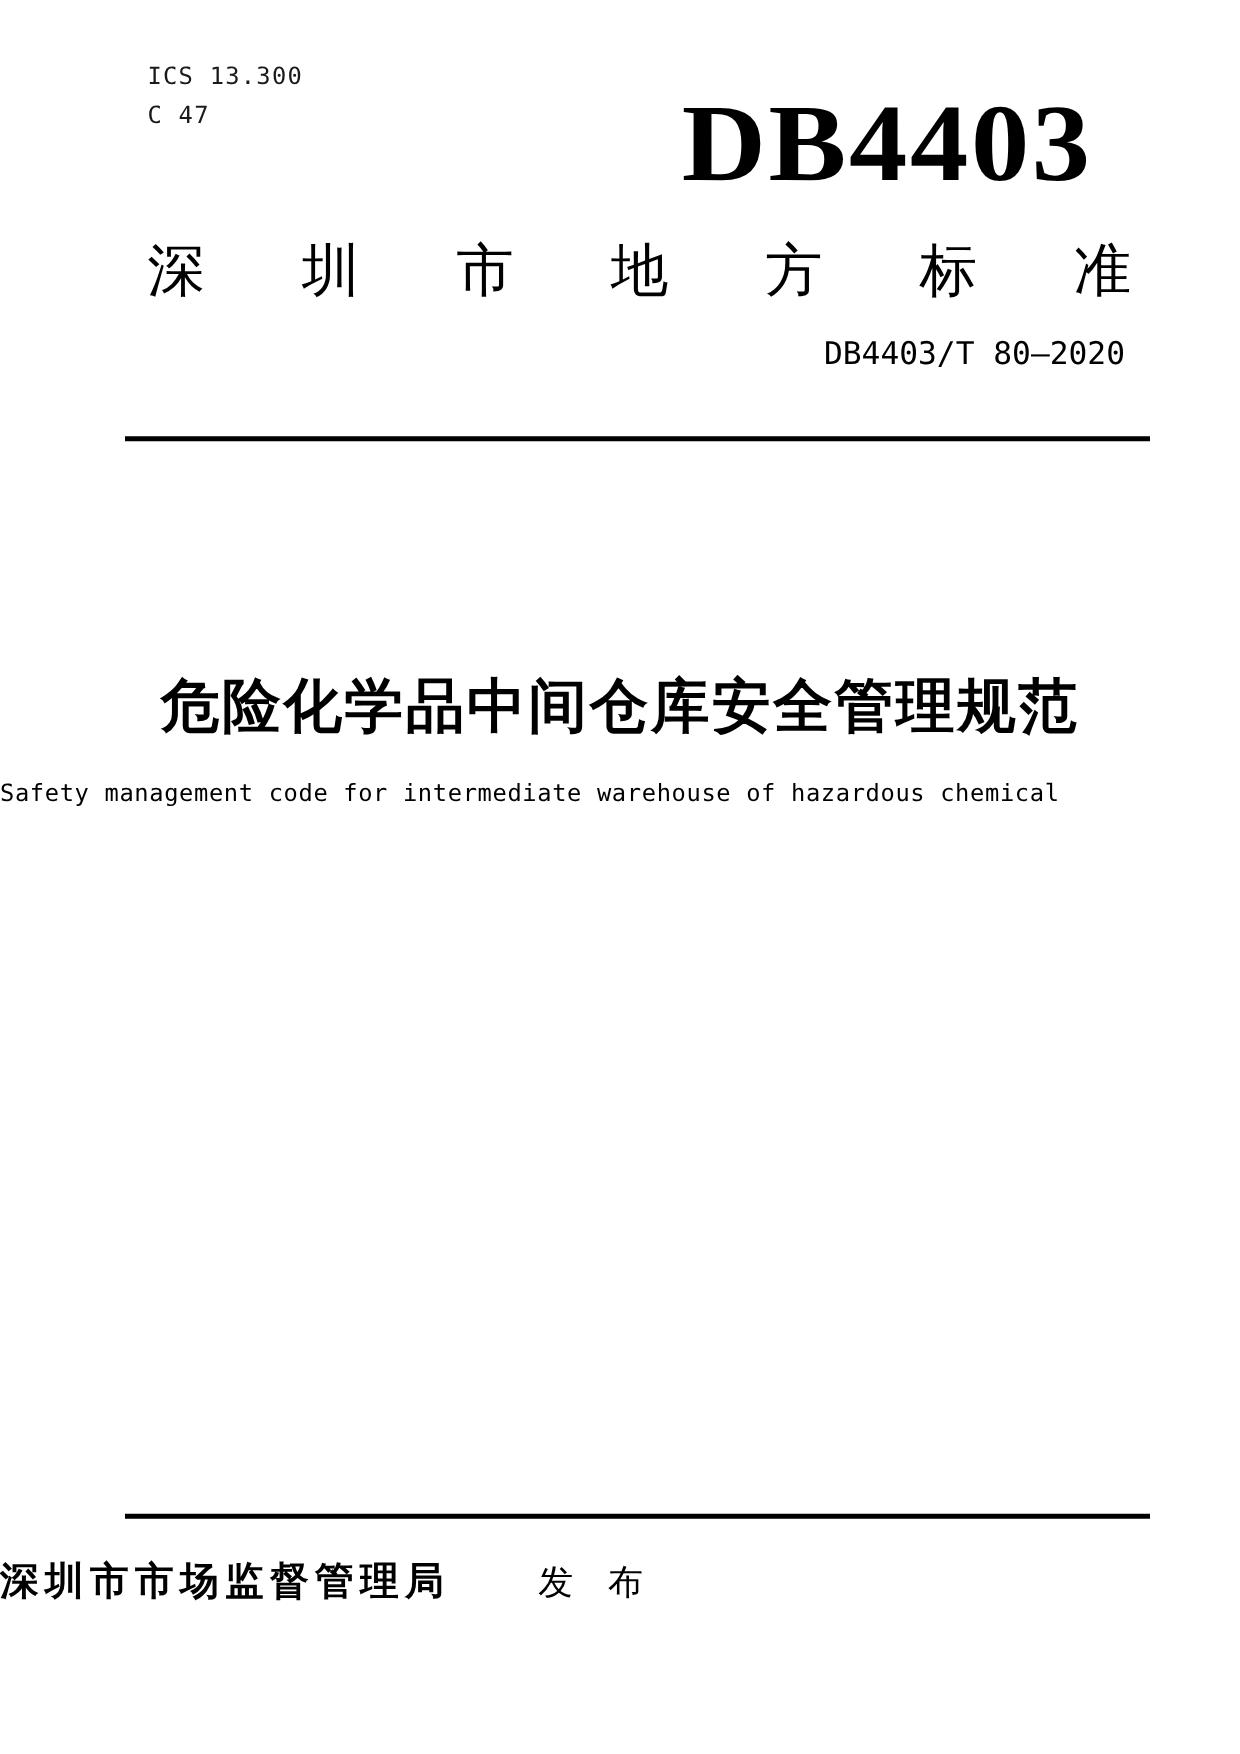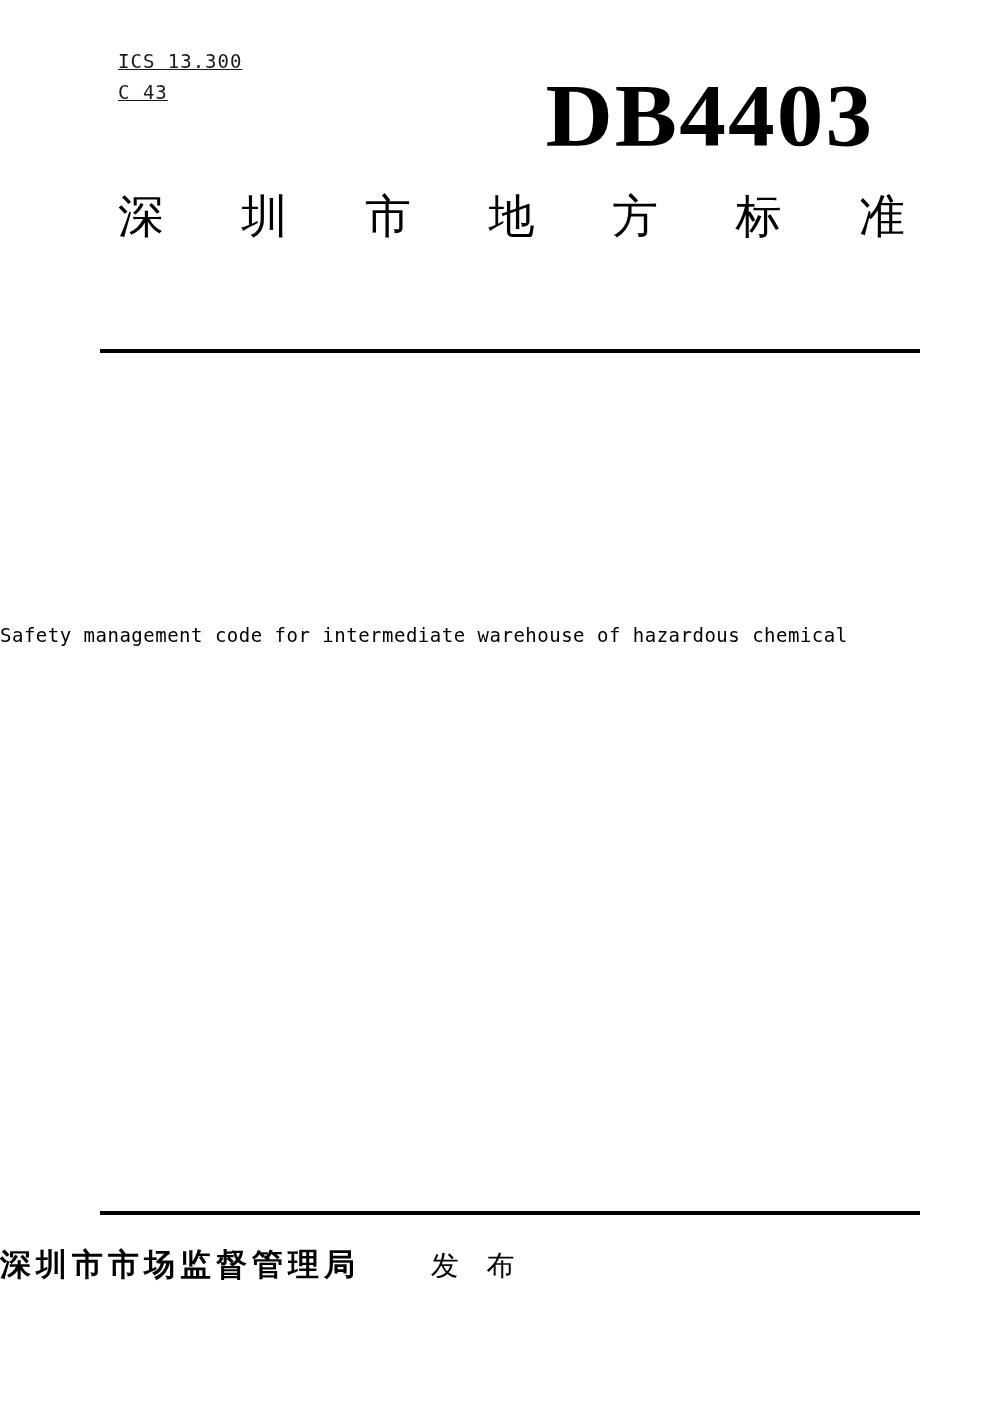--- a/index.html
+++ b/index.html
@@ -20,21 +20,20 @@
   
   .ics-block {
     position: absolute;
     left: 118px;
     top: 46px;
     font-family: "DejaVu Sans Mono", monospace;
     font-size: 19px;
     line-height: 31px;
     letter-spacing: 1px;
     color: #1a1a1a;
-    text-decoration: underline;
   }
 
   
   .db-logo {
     position: absolute;
     top: 72px;
     right: 118px;
     font-family: "Liberation Serif", serif;
     font-weight: bold;
     font-size: 88px;
@@ -138,38 +137,40 @@
     letter-spacing: 10px;
   }
 </style>
 </head>
 <body>
 
 <div class="page">
 
   <div class="ics-block">
     <div>ICS 13.300</div>
-    <div>C 43</div>
+    <div>C 47</div>
   </div>
 
   <div class="db-logo">DB4403</div>
 
   <div class="standard-category">
       <span>深</span>
       <span>圳</span>
       <span>市</span>
       <span>地</span>
       <span>方</span>
       <span>标</span>
       <span>准</span>
     </div>
 
+  <div class="standard-number">DB4403/T 80—2020</div>
 
   <div class="rule rule-top"></div>
 
+  <h1 class="title-zh">危险化学品中间仓库安全管理规范</h1>
 
   <div class="title-en">Safety management code for intermediate warehouse of hazardous chemical</div>
 
 
   <div class="rule rule-bottom"></div>
 
   <div class="publisher-row">
     <span class="publisher-name">深圳市市场监督管理局</span>
     <span class="publish-label">发 布</span>
   </div>

